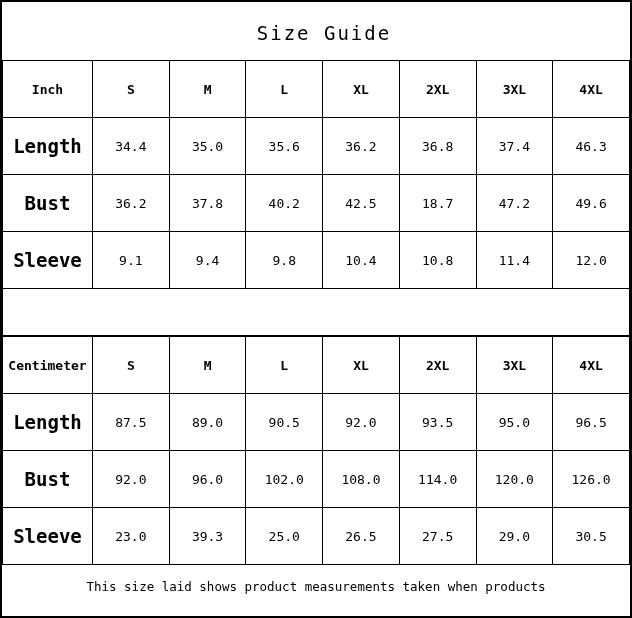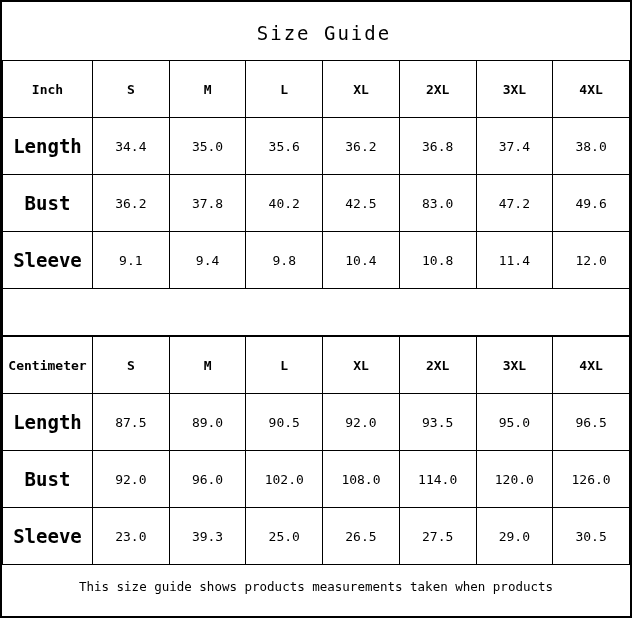--- a/index.html
+++ b/index.html
@@ -103,29 +103,29 @@
         <td class="hdr-cell">4XL</td>
       </tr>
       <tr>
         <td class="row-label">Length</td>
         <td>34.4</td>
         <td>35.0</td>
         <td>35.6</td>
         <td>36.2</td>
         <td>36.8</td>
         <td>37.4</td>
-        <td>38.0</td>
+        <td>46.3</td>
       </tr>
       <tr>
         <td class="row-label">Bust</td>
         <td>36.2</td>
         <td>37.8</td>
         <td>40.2</td>
         <td>42.5</td>
-        <td>83.0</td>
+        <td>18.7</td>
         <td>47.2</td>
         <td>49.6</td>
       </tr>
       <tr>
         <td class="row-label">Sleeve</td>
         <td>9.1</td>
         <td>9.4</td>
         <td>9.8</td>
         <td>10.4</td>
         <td>10.8</td>
@@ -186,16 +186,16 @@
         <td>25.0</td>
         <td>26.5</td>
         <td>27.5</td>
         <td>29.0</td>
         <td>30.5</td>
       </tr>
     </tbody>
   </table>
 
   <div class="footnote">
-    <div>This size guide shows products measurements taken when products</div>
+    <div>This size laid shows product measurements taken when products</div>
   </div>
 
 </div>
 
 </body></html>

